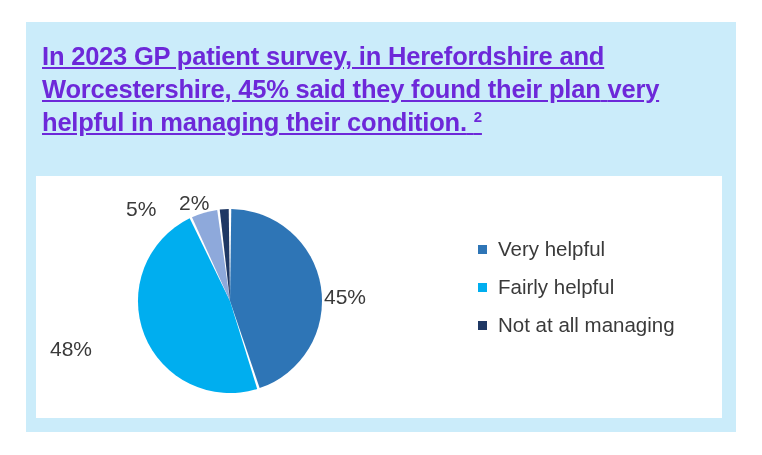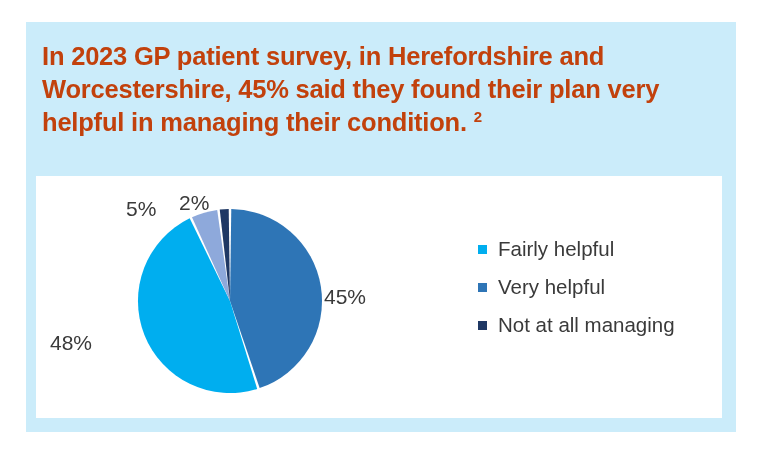--- a/index.html
+++ b/index.html
@@ -74,21 +74,21 @@
   .pie-label {
     position: absolute;
     color: #3a3a3a;
     font-family: "Liberation Sans", sans-serif;
     font-size: 21px;
     font-weight: normal;
     white-space: nowrap;
     line-height: 1;
   }
   #pie-label-0 { left: 288px; top: 110px; }   
-  #pie-label-1 { left: 14px;  top: 156px; }   
+  #pie-label-1 { left: 14px;  top: 162px; }   
   #pie-label-2 { left: 90px;  top: 22px;  }   
   #pie-label-3 { left: 143px; top: 16px;  }   
 
   
   #chart-legend {
     position: absolute;
     left: 442px;
     top: 54px;
     width: 240px;
   }
@@ -109,21 +109,21 @@
     font-size: 20.5px;
     line-height: 1;
     white-space: nowrap;
   }
 </style>
 </head>
 <body>
 
 <div id="infographic-panel" style="background: rgb(203, 236, 250);">
 
-  <div id="headline" style="color: #c2410c;">
+  <div id="headline" style="color: #6d28d9; text-decoration: underline;">
     <span>In 2023 GP patient survey, in Herefordshire and</span>
     <span>Worcestershire, 45% said they found their plan</span>
     <span>very helpful in managing their condition.</span>
     <span class="sup">2</span>
   </div>
 
   <div id="chart-card" style="background: rgb(255, 255, 255);">
 
     <div id="pie-figure">
       <svg id="pie-svg" width="390" height="242" viewBox="0 0 390 242">
@@ -136,26 +136,26 @@
       </svg>
 
       <span class="pie-label" id="pie-label-0">45%</span>
       <span class="pie-label" id="pie-label-1">48%</span>
       <span class="pie-label" id="pie-label-2">5%</span>
       <span class="pie-label" id="pie-label-3">2%</span>
     </div>
 
     <div id="chart-legend">
         <div class="legend-item">
+          <span class="legend-swatch" style="background: rgb(46, 117, 182);"></span>
+          <span class="legend-label">Very helpful</span>
+        </div>
+        <div class="legend-item">
           <span class="legend-swatch" style="background: rgb(0, 174, 239);"></span>
           <span class="legend-label">Fairly helpful</span>
-        </div>
-        <div class="legend-item">
-          <span class="legend-swatch" style="background: rgb(46, 117, 182);"></span>
-          <span class="legend-label">Very helpful</span>
         </div>
         <div class="legend-item">
           <span class="legend-swatch" style="background: rgb(31, 56, 100);"></span>
           <span class="legend-label">Not at all managing</span>
         </div>
       </div>
 
   </div>
 </div>
 

